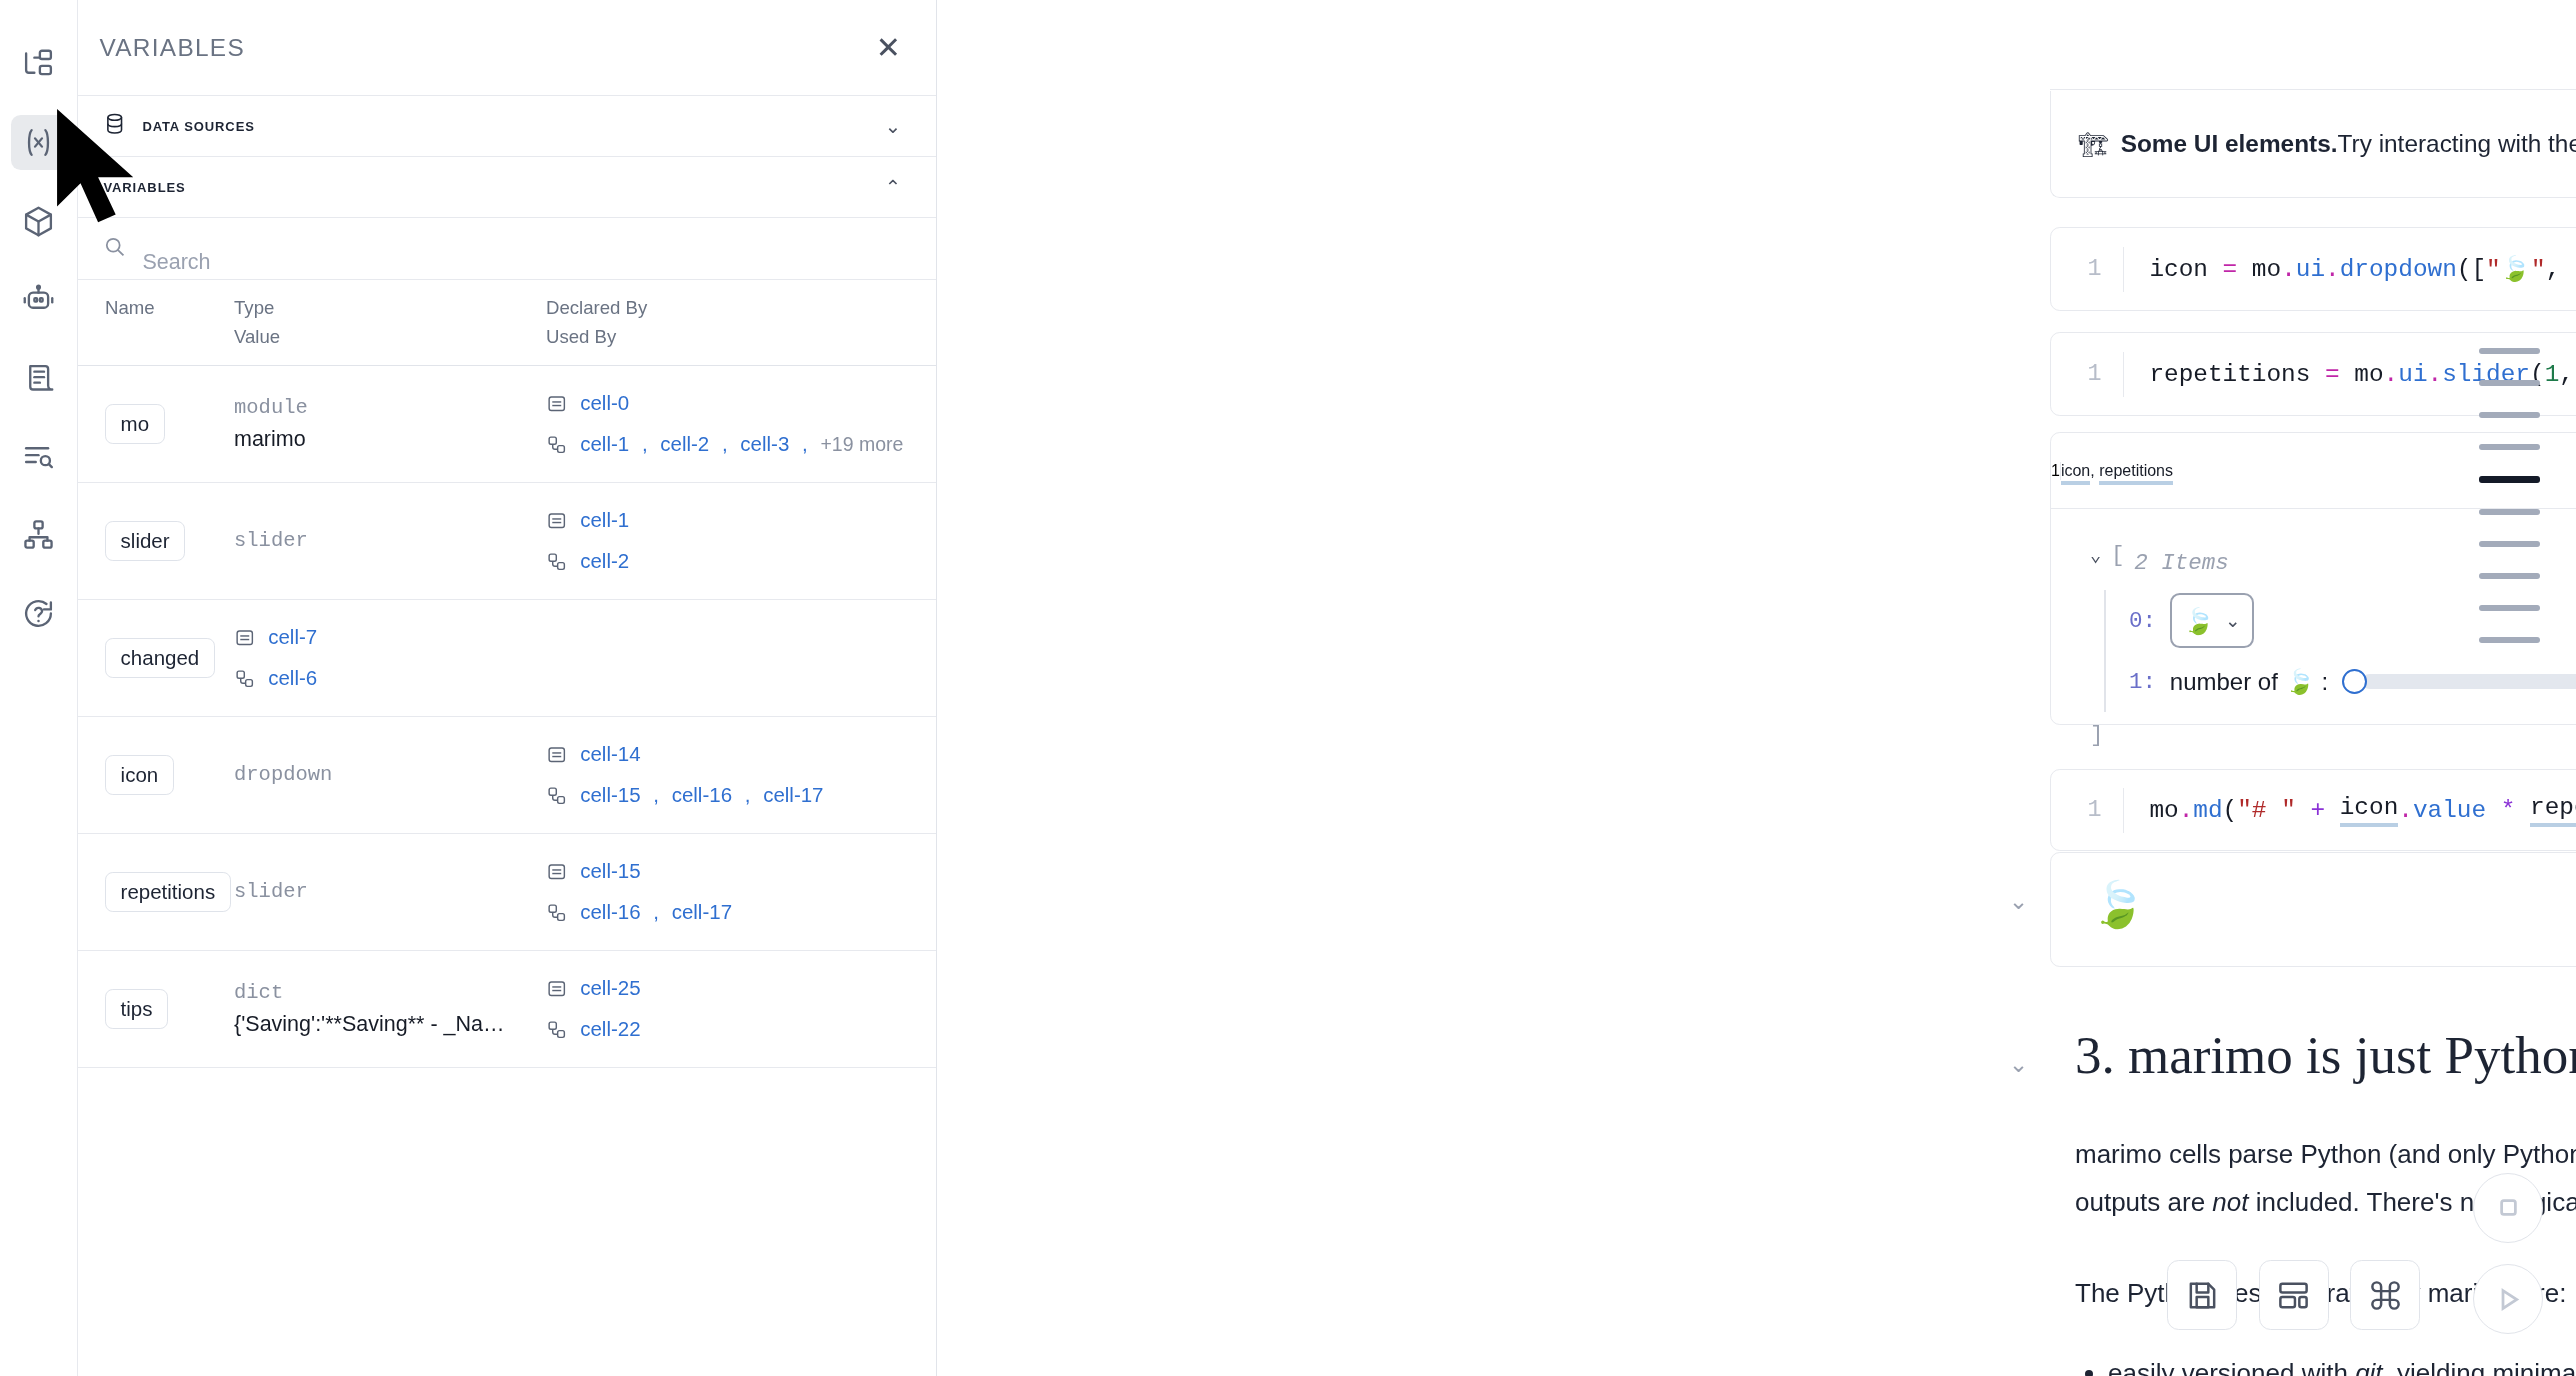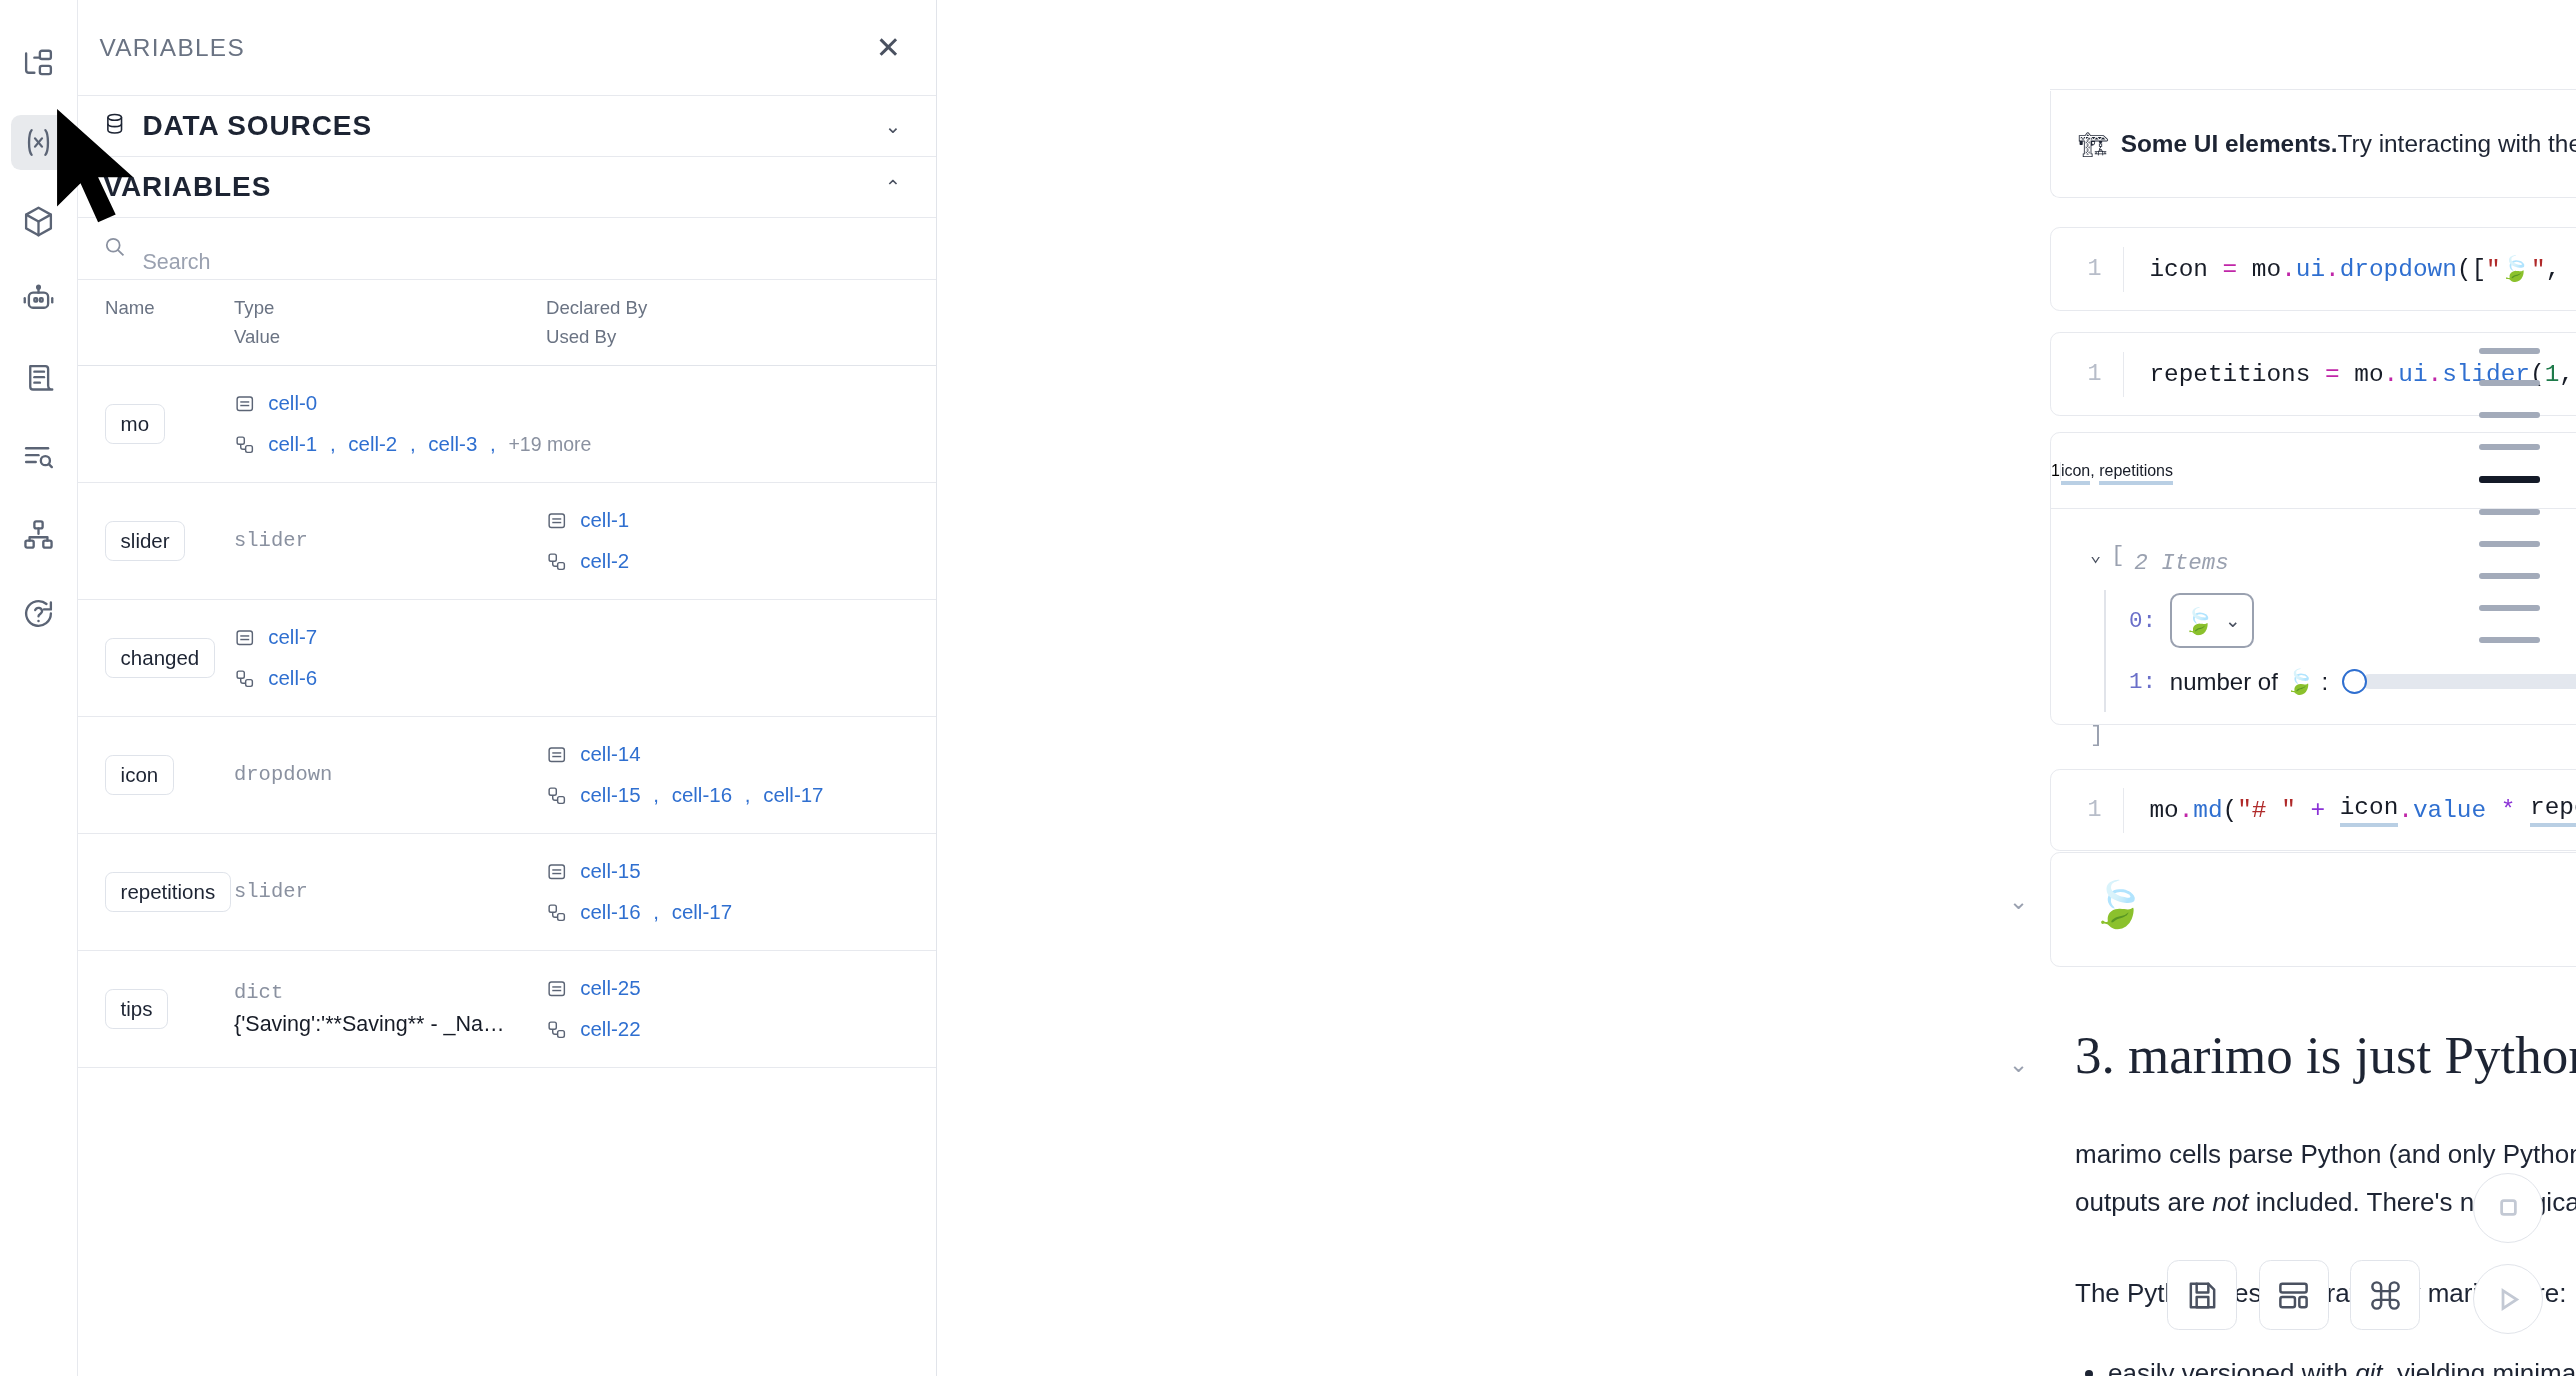--- a/index.html
+++ b/index.html
@@ -48,21 +48,21 @@
   .panel-close {
     margin-left: auto; font-size: 30px; color: #4b5costs; color: #4a5160;
     cursor: pointer; line-height: 1; font-weight: 300;
   }
   .section-row {
     height: 61px; display: flex; align-items: center; gap: 15.6px;
     padding: 0 35px 0 25.4px;
     border-bottom: 1px solid #e7e9ee; cursor: pointer;
   }
   .section-row .sec-label {
-    font-size: 28px; font-weight: 700; letter-spacing: 0.9px; color: #1d2433;
+    font-size: 13px; font-weight: 700; letter-spacing: 0.9px; color: #1d2433;
   }
   .section-row .chev { margin-left: auto; color: #4a5160; font-size: 19.5px; }
   .sec-ico svg { width: 23.4px; height: 23.4px; stroke: #1d2433; fill: none; stroke-width: 1.6; }
 
   .search-row {
     height: 62px; display: flex; align-items: center; gap: 15.6px;
     padding: 0 25.4px; border-bottom: 1px solid #e7e9ee;
   }
   .search-row svg { width: 23.4px; height: 23.4px; stroke: #8a91a0; fill: none; stroke-width: 1.8; }
   .search-row input {
@@ -363,20 +363,24 @@
       <div class="col-decl vth">
         <span class="l2">Declared By</span>
         <span class="l2">Used By</span>
       </div>
     </div>
 
     <div class="vrow">
       <div class="col-name">
           <span class="chip">mo</span>
         </div>
+      <div class="col-type">
+        <div class="v-type">module</div>
+        <div class="v-value">marimo</div>
+      </div>
       <div class="col-decl">
         <div class="decl-line">
           <svg viewBox="0 0 24 24">
               <rect x="3.5" y="4.5" width="17" height="15" rx="2.5"></rect>
               <path d="M7 10h10"></path>
               <path d="M7 14h10"></path>
             </svg>
           <span class="cl">cell-0</span>
         </div>
         <div class="decl-line">

